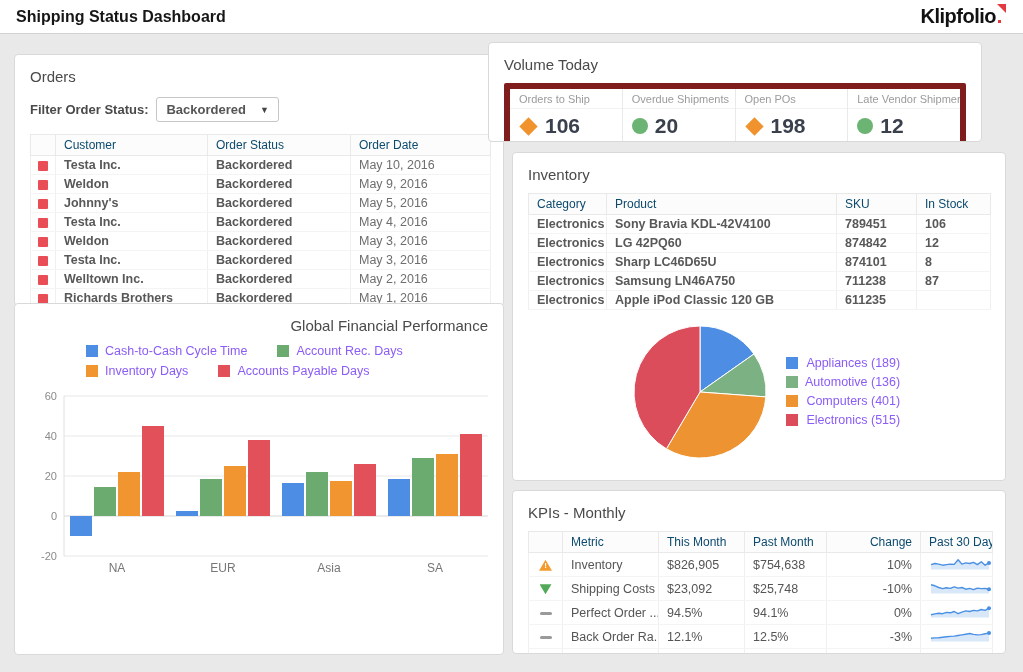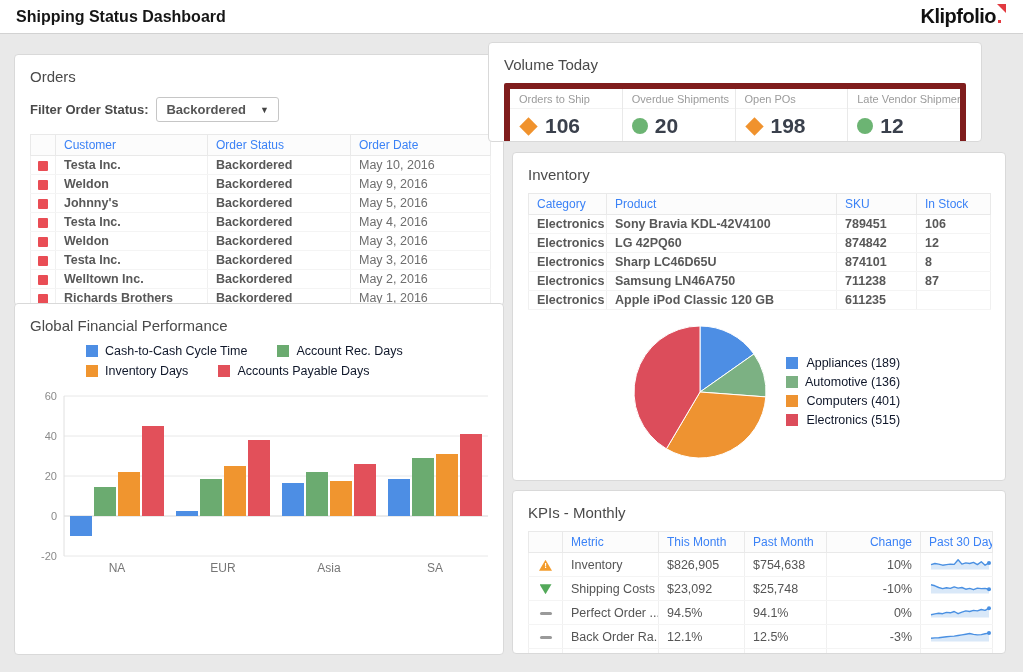--- a/index.html
+++ b/index.html
@@ -10,28 +10,28 @@
   .topbar { position:absolute; left:0; top:0; width:1023px; height:34px; background:#fff; border-bottom:1px solid #d2d2d2; }
   .topbar .title { position:absolute; left:16px; top:0; line-height:34px; font-size:16px; font-weight:bold; color:#161616; }
   .logo { position:absolute; right:14px; top:5px; font-size:20px; font-weight:bold; color:#111; letter-spacing:-0.5px; }
   .logo-flag { display:inline-block; width:0; height:0; border-left:9px solid transparent; border-top:9px solid #e23a40; transform:translateY(-10px); margin-left:1px; }
   .logo-dot { display:inline-block; width:3px; height:3px; background:#e23a40; transform:translate(-8px,0px); }
 
   
   .panel { position:absolute; background:#fff; border:1px solid #d9d9d9; border-radius:4px; padding:13px 15px; overflow:hidden; }
   .panel h2 { font-size:15px; font-weight:normal; color:#4a4a4a; margin-bottom:10px; }
   #p-orders    { left:14px;  top:42px;  width:490px; height:252px;margin-top:12px; }
-  #p-gfp       { left:14px;  top:303px; width:490px; height:352px; }
+  #p-gfp       { left:14px;  top:303px; width:490px; height:352px;text-align:right; }
   #p-volume    { left:488px; top:42px;  width:494px; height:100px; }
   #p-inventory { left:512px; top:152px; width:494px; height:329px; }
   #p-kpis      { left:512px; top:490px; width:494px; height:164px; }
 
   
   table { border-collapse:collapse; width:100%; font-size:12.5px; table-layout:fixed; }
-  th { color:#3b82f6; font-weight:normal; font-size:12px; text-align:left; background:#fcfcfc; padding:3px 8px; border:1px solid #e9e9e9; white-space:nowrap; overflow:hidden; }
+  th { color:#0c4a6e; font-weight:normal; font-size:12px; text-align:left; background:#fcfcfc; padding:3px 8px; border:1px solid #e9e9e9; white-space:nowrap; overflow:hidden; }
   td { padding:2px 8px; border-left:1px solid #f0f0f0; border-right:1px solid #f0f0f0; border-bottom:1px solid #f4f4f4; white-space:nowrap; overflow:hidden; }
   table { border:1px solid #e7e7e7; }
   td.bold { font-weight:bold; color:#585858; }
   td.date { color:#6e6e6e; }
   td.ic { text-align:center; padding:2px 4px; }
   .sq { display:inline-block; width:10px; height:10px; background:#e94d55; border-radius:1px; vertical-align:middle; }
 
   
   .filter-row { margin:12px 0 12px 0; display:flex; align-items:center; }
   .filter-label { font-size:13px; font-weight:bold; color:#4a4a4a; margin-right:8px; }
@@ -45,21 +45,21 @@
   .stat-label { font-size:11px; color:#9b9b9b; padding:4px 9px 3px 9px; border-bottom:1px solid #f2f2f2; white-space:nowrap; overflow:hidden; }
   .stat-value-row { display:flex; align-items:center; padding:5px 9px 6px 9px; }
   .ic-diamond { width:13px; height:13px; transform:rotate(45deg); margin:0 10px 0 3px; flex:none; }
   .ic-circle { width:16px; height:16px; border-radius:50%; margin:0 7px 0 0; flex:none; }
   .stat-number { font-size:21px; font-weight:bold; color:#3a404c; }
 
   
   .gfp-legend { margin:2px 0 0 56px; width:436px; display:flex; flex-wrap:wrap; }
   .lg-item { display:flex; align-items:center; margin:0 30px 6px 0; }
   .lg-sw { width:12px; height:12px; margin-right:7px; flex:none; }
-  .lg-txt { font-size:12.5px; color:#0f172a; white-space:nowrap; }
+  .lg-txt { font-size:12.5px; color:#8b5cf6; white-space:nowrap; }
 
   
   .pie-row { position:relative; margin-top:6px; height:156px; }
   .pie-legend { position:absolute; left:258px; top:40px; }
   .pie-legend .lg-item { margin:0 0 5px 0;justify-content:space-between; }
 
   
   .kwarn { display:inline-block; width:13px; height:11px; background:#f39c2d; clip-path:polygon(50% 0,100% 100%,0 100%); position:relative; vertical-align:middle; }
   .kwarn i { font-style:normal; position:absolute; left:0; right:0; bottom:0; text-align:center; font-size:8px; line-height:10px; color:#fff; font-weight:bold; }
   .kdown { display:inline-block; width:12px; height:10px; background:#53a95a; clip-path:polygon(0 0,100% 0,50% 100%); vertical-align:middle; }

